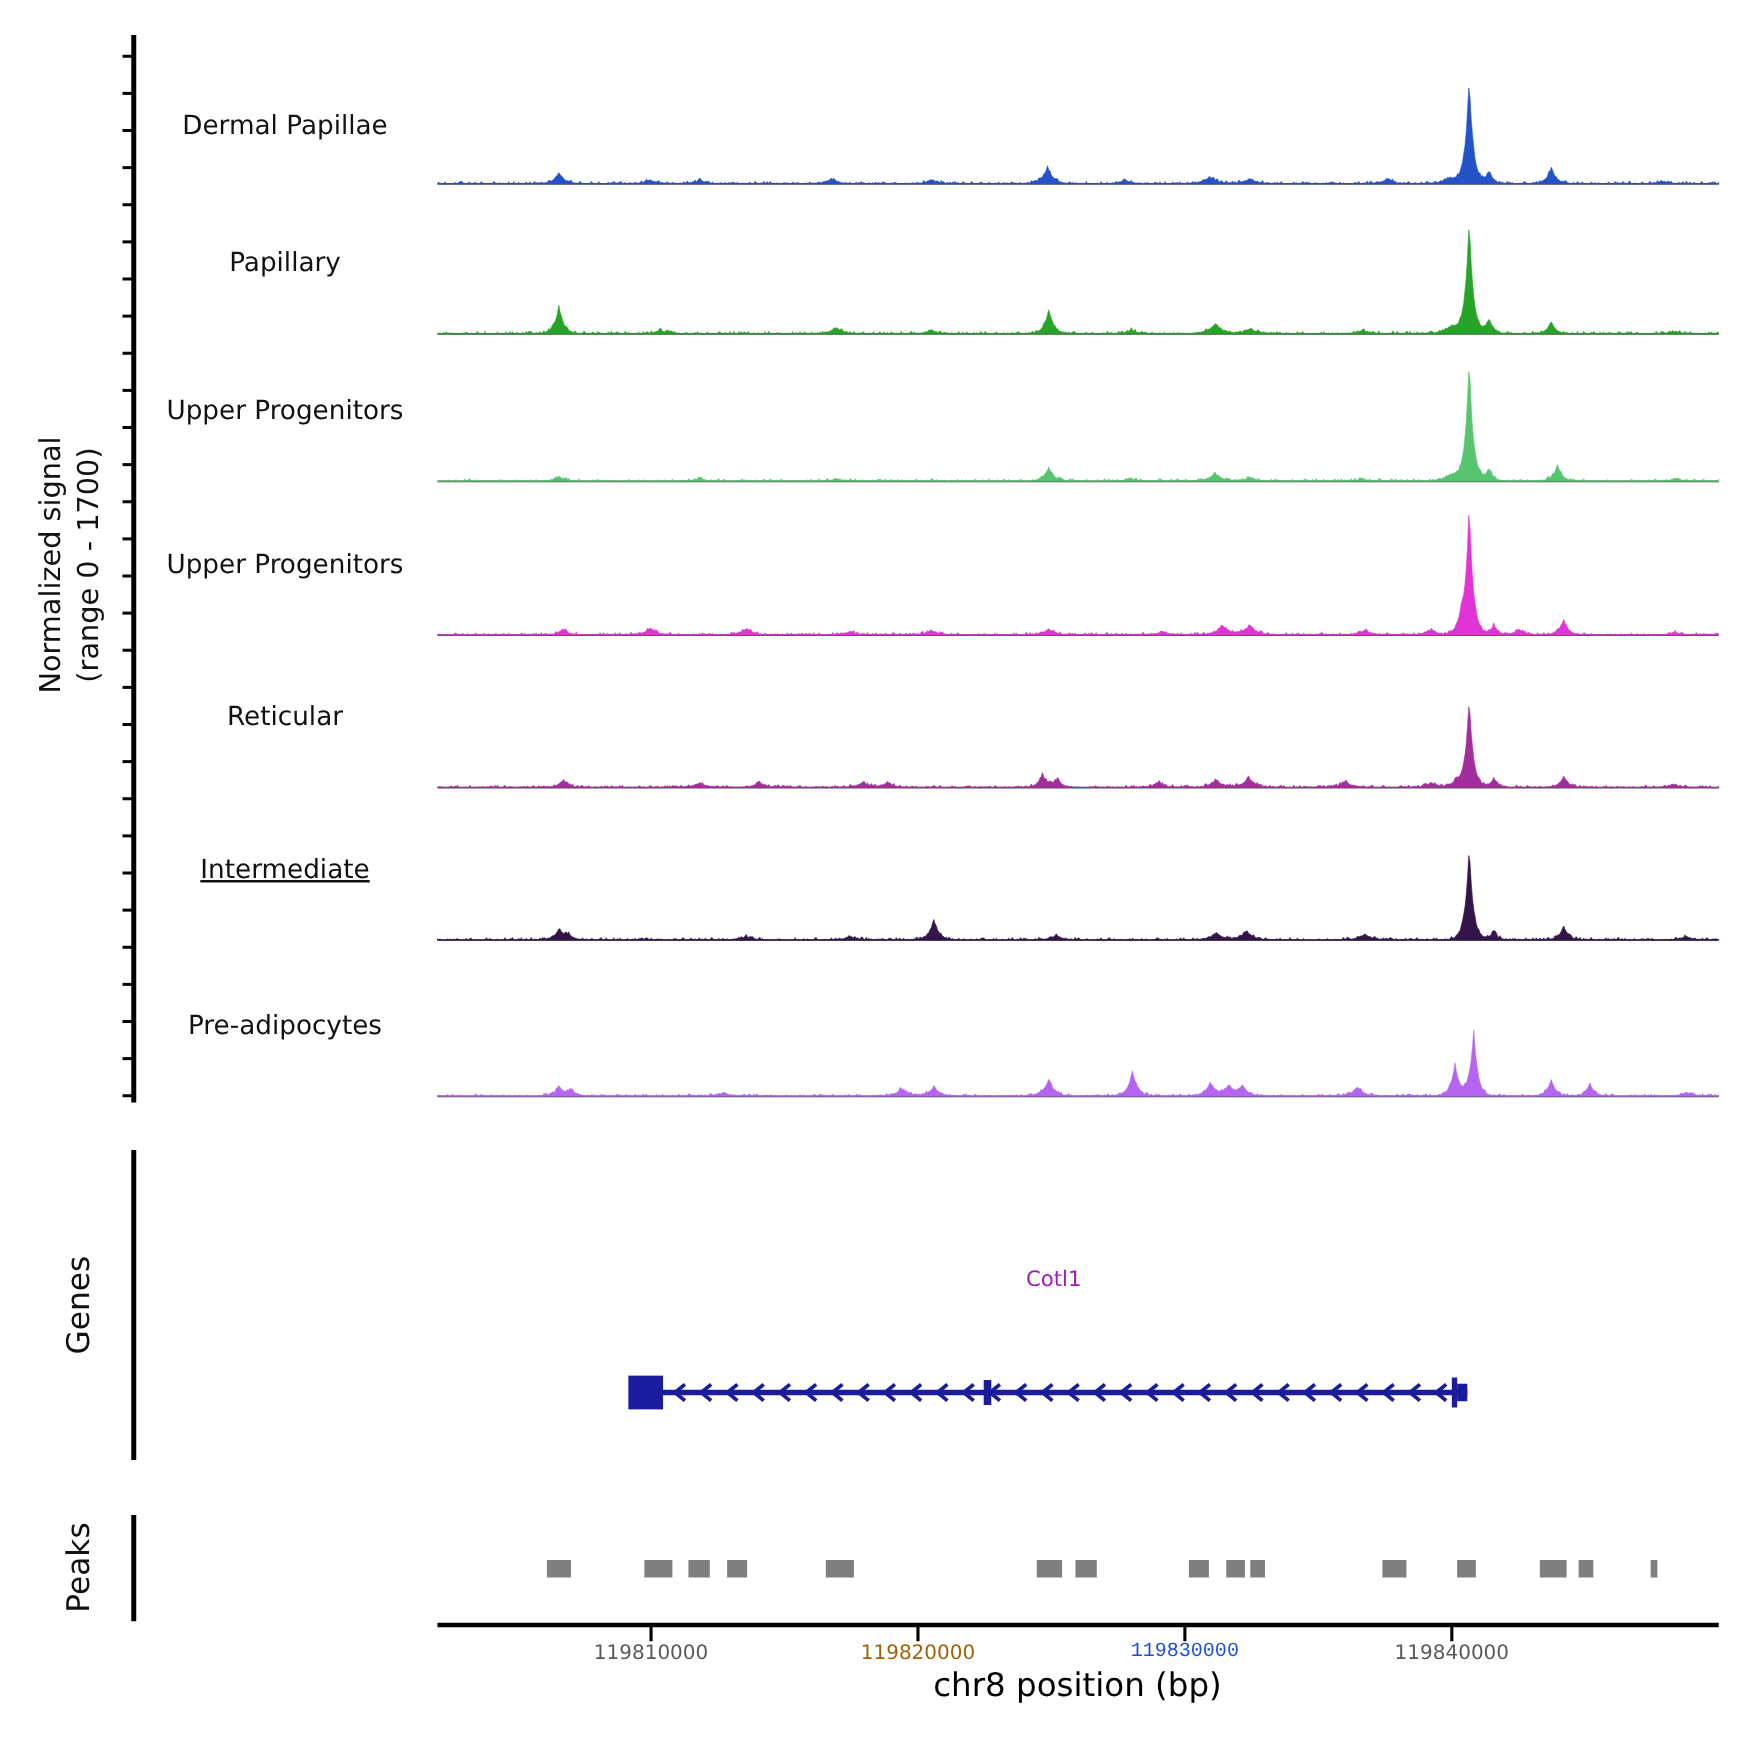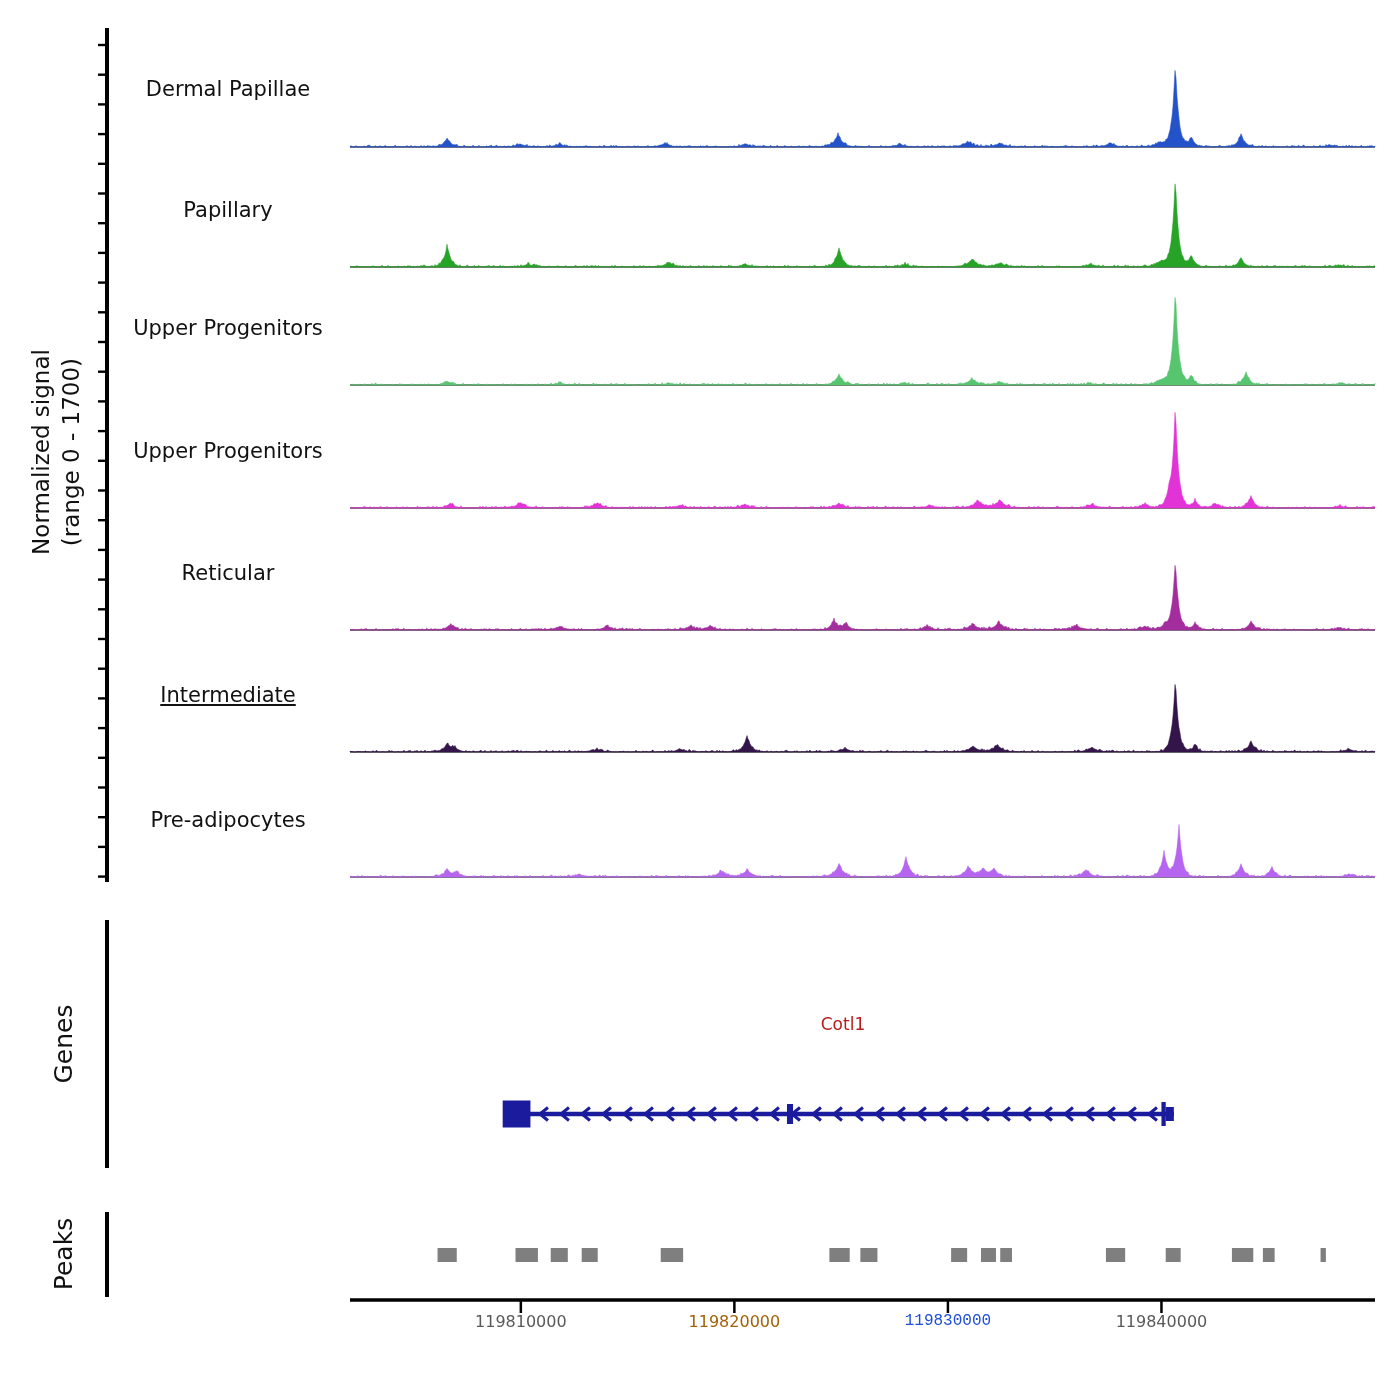--- a/index.html
+++ b/index.html
@@ -21,21 +21,21 @@
   }
   .xtick-label{
     position:absolute;width:240px;text-align:center;font-size:16px;
   }
   .xtitle{
     position:absolute;left:512px;top:1334px;width:700px;text-align:center;
     font-size:26px;color:#000;
   }
   .gene-name{
     position:absolute;left:778px;top:1014px;width:130px;text-align:center;
-    font-size:17px;color:#b91c1c;
+    font-size:17px;color:#a21caf;
   }
 </style>
 </head>
 <body>
 
 <div class="figure">
 
   <svg id="chart" width="1400" height="1400">
       <line x1="107" y1="28" x2="107" y2="882" stroke="#000000" stroke-width="4"></line>
       <line x1="98" y1="45" x2="107" y2="45" stroke="#000000" stroke-width="2.4"></line>
@@ -150,23 +150,24 @@
   <div class="rotwrap" style="left:63px;top:1044px;">
     <div class="rot seclab">Genes</div>
   </div>
 
   <div class="rotwrap" style="left:63px;top:1254px;">
     <div class="rot seclab">Peaks</div>
   </div>
 
   <div class="gene-name">Cotl1</div>
 
+  <div class="xtitle">chr8 position (bp)</div>
 
   <div id="labels">
-      <div class="track-label" style="top:77px;">Dermal Papillae</div>
+      <div class="track-label" style="top:88px;">Dermal Papillae</div>
       <div class="track-label" style="top:198px;">Papillary</div>
       <div class="track-label" style="top:316px;">Upper Progenitors</div>
       <div class="track-label" style="top:439px;">Upper Progenitors</div>
       <div class="track-label" style="top:561px;">Reticular</div>
       <div class="track-label" style="top:683px;text-decoration:underline;">Intermediate</div>
       <div class="track-label" style="top:808px;">Pre-adipocytes</div>
       <div class="xtick-label" style="left:400.83333333333337px;top:1312px;color:#595959;">119810000</div>
       <div class="xtick-label" style="left:614.375px;top:1312px;color:#a16207;">119820000</div>
       <div class="xtick-label" style="left:827.9166666666666px;top:1312px;color:#1d4ed8;font-family:Liberation Mono, monospace;">119830000</div>
       <div class="xtick-label" style="left:1041.4583333333335px;top:1312px;color:#595959;">119840000</div>

